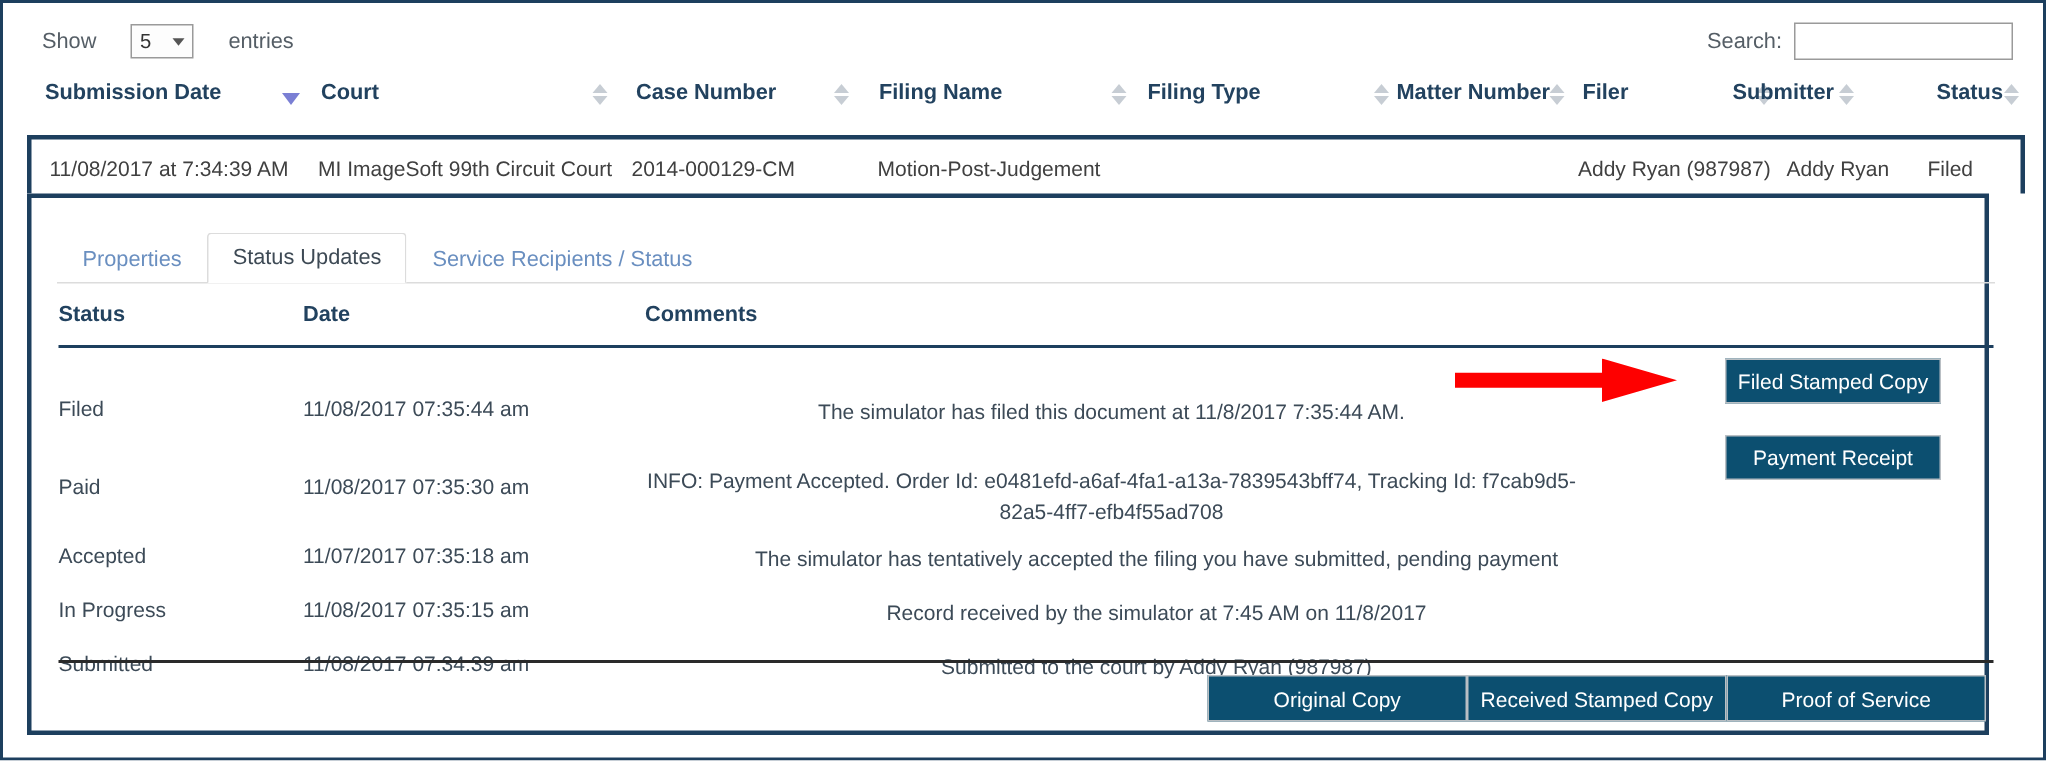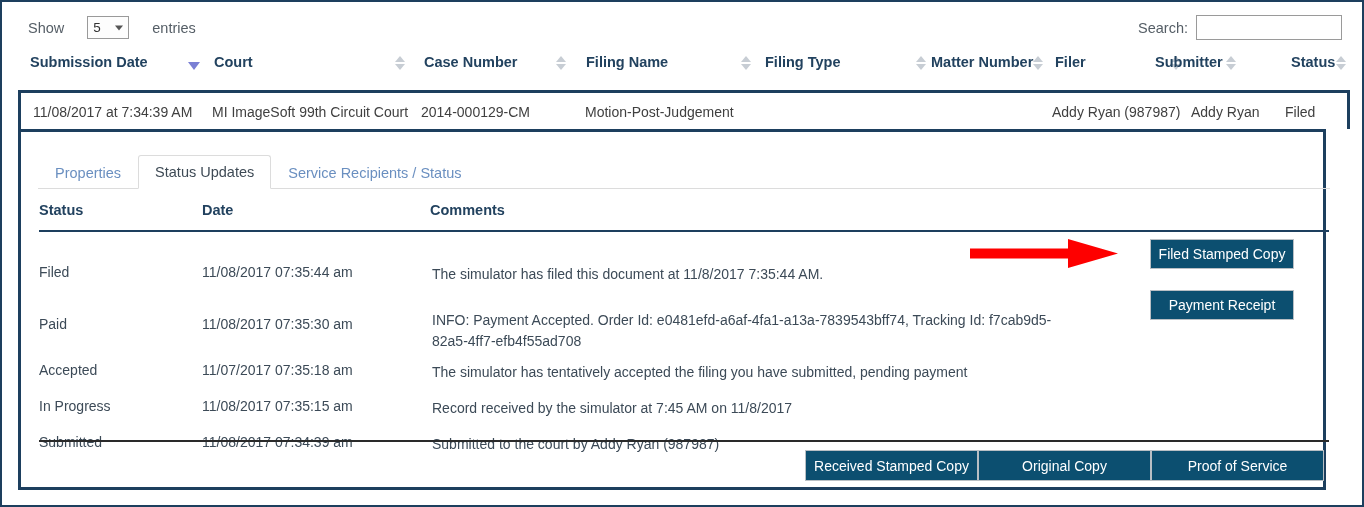--- a/index.html
+++ b/index.html
@@ -228,21 +228,21 @@
   }
   .st-row {
     position: absolute;
     left: 0;
     width: 1290px;
     font-size: 14px;
     color: #3c4a57;
   }
   .st-status { position: absolute; left: 0; top: 0; }
   .st-date   { position: absolute; left: 163px; top: 0; white-space: nowrap; }
-  .st-comment{ position: absolute; left: 393px; top: 0; width: 640px; line-height: 21px; }
+  .st-comment{ position: absolute; left: 382px; top: 0; width: 640px; line-height: 21px; text-align: center; }
 
   .sep-line {
     position: absolute;
     left: 18px;
     top: 308px;
     width: 1290px;
     height: 0;
     border-top: 2px solid #2a2a2a;
   }
 
@@ -424,22 +424,22 @@
       </div>
     </div>
 
     <div class="sep-line"></div>
 
     <div class="btn btn-filed-stamped">Filed Stamped Copy</div>
 
     <div class="btn btn-payment-receipt">Payment Receipt</div>
 
     <div class="bottom-buttons">
+      <div class="btn btn-original">Original Copy</div>
       <div class="btn btn-received">Received Stamped Copy</div>
-      <div class="btn btn-original">Original Copy</div>
       <div class="btn btn-proof">Proof of Service</div>
     </div>
   </div>
 
   <svg class="red-arrow" viewBox="0 0 148 29">
     <polygon points="0,9.5 98,9.5 98,0 148,14.5 98,29 98,19.5 0,19.5" fill="#fe0000"></polygon>
   </svg>
 
 </div>
 

